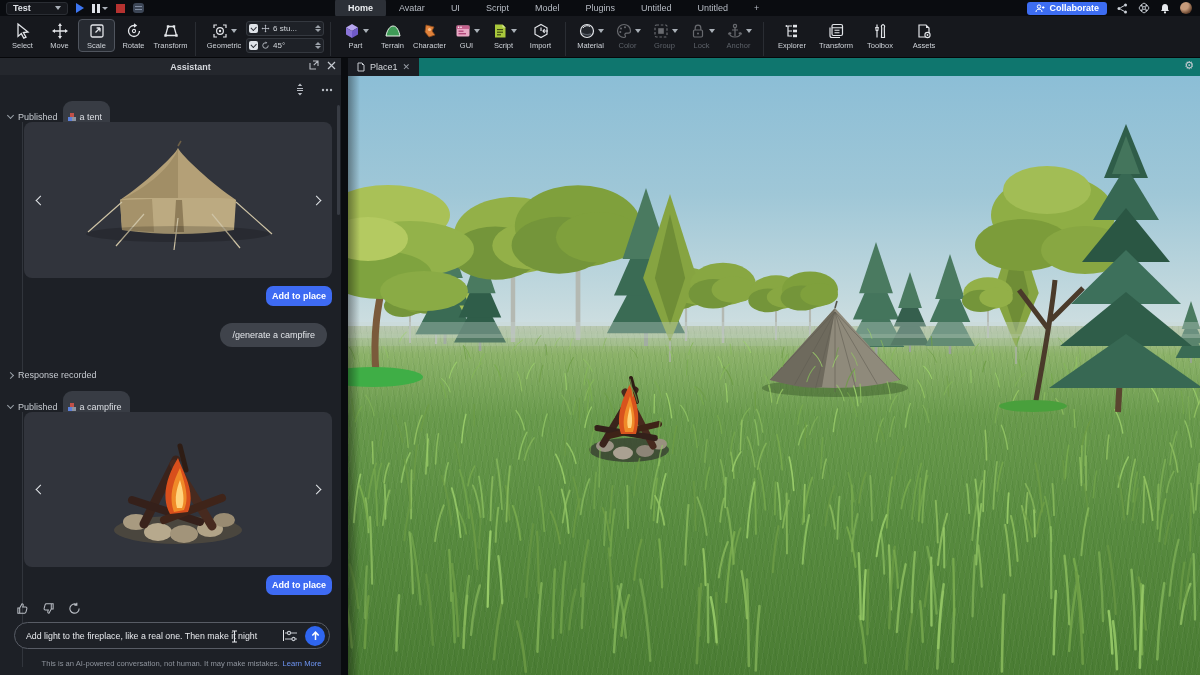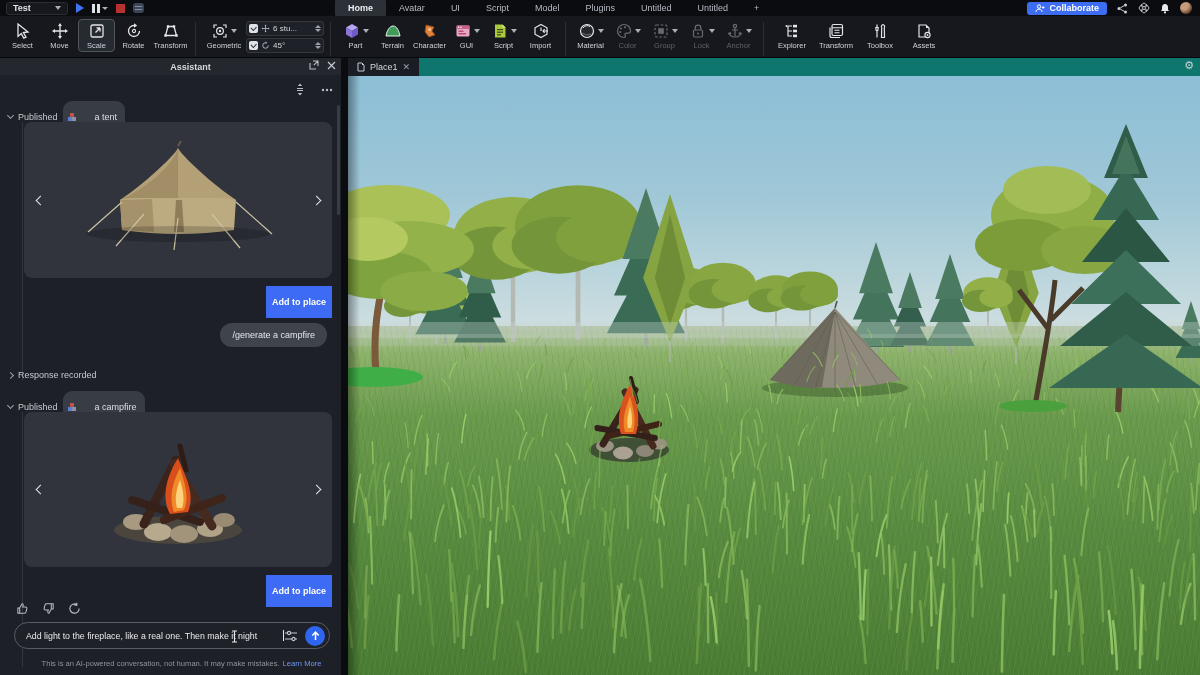--- a/index.html
+++ b/index.html
@@ -67,35 +67,35 @@
   .as-title { flex:1; text-align:center; font-size:9px; color:#d6d9de; font-weight:bold;}
   .as-hicons { position:absolute; right:5px; top:2px; display:flex; gap:8px; align-items:center;}
   .as-body { position:absolute; top:17px; left:0; right:0; bottom:0; overflow:hidden; }
   .as-actions { position:absolute; top:8px; right:8px; display:flex; gap:16px; align-items:center;}
   .threadline { position:absolute; left:22px; width:1px; background:#31353c; }
   .pubrow { position:absolute; left:8px; display:flex; align-items:center; gap:5px; font-size:9px; color:#c6cad0;}
   .chev-d { width:5px;height:5px;border-right:1.2px solid #9aa0a8;border-bottom:1.2px solid #9aa0a8;
     transform:rotate(45deg); margin-top:-3px;}
   .chev-r { width:5px;height:5px;border-right:1.2px solid #9aa0a8;border-bottom:1.2px solid #9aa0a8;
     transform:rotate(-45deg);}
-  .chip { display:flex; align-items:center; gap:19px; background:#383c44; border-radius:9px; height:32px;
+  .chip { display:flex; align-items:center; gap:4px; background:#383c44; border-radius:9px; height:32px;
     padding:0 8px 0 5px; color:#dcdfe4; font-size:9px;}
   .chip .mico { width:8px; height:8px; position:relative;}
   .chip .mico i{position:absolute;width:4px;height:4px;}
   .chip .mico i:nth-child(1){left:2px;top:0;background:#c05048;}
   .chip .mico i:nth-child(2){left:0;top:4px;background:#5b7fd8;}
   .chip .mico i:nth-child(3){left:4px;top:4px;background:#8d93a0;}
   .card { position:absolute; left:24px; width:308px; background:#31343c; border-radius:8px; overflow:hidden;}
   .card .arrow { position:absolute; top:50%; margin-top:-6px; width:8px; height:12px; display:flex; align-items:center; justify-content:center;}
   .card .arrow.l { left:12px; }
   .card .arrow.r { right:12px; }
   .arr-l { width:7px;height:7px;border-left:1.6px solid #e3e6ea;border-bottom:1.6px solid #e3e6ea;transform:rotate(45deg);}
   .arr-r { width:7px;height:7px;border-right:1.6px solid #e3e6ea;border-top:1.6px solid #e3e6ea;transform:rotate(45deg);}
-  .addbtn { position:absolute; right:9px; width:66px; height:32px; background:#3e6bf3; color:#fff;
-    font-size:9px; font-weight:bold; border:none; border-radius:0; display:flex; align-items:center; justify-content:center;}
+  .addbtn { position:absolute; right:9px; width:66px; height:20px; background:#3e6bf3; color:#fff;
+    font-size:9px; font-weight:bold; border:none; border-radius:7px; display:flex; align-items:center; justify-content:center;}
   .bubble { position:absolute; right:14px; background:#3f434b; color:#e3e6ea; font-size:9px;
     border-radius:13px; padding:7px 12px; }
   .feedback { position:absolute; left:16px; display:flex; gap:13px; align-items:center; color:#b9bdc4;}
   .inputrow { position:absolute; left:14px; right:11px; height:27px; background:#1e2127;
     border:1px solid #585c65; border-radius:14px; display:flex; align-items:center; padding:0 4px 0 11px;}
   .inputrow .txt { flex:1; font-size:8.8px; color:#e8eaee; white-space:nowrap; overflow:hidden; position:relative;}
   .caret-line { display:inline-block; width:1px; height:11px; background:#e8eaee; vertical-align:middle; margin-left:1px;}
   .ibeam { position:absolute; left:216px; top:7px; }
   .sendbtn { width:20px; height:20px; border-radius:50%; background:#2f66f0; color:#fff; display:flex;
     align-items:center; justify-content:center; font-size:11px; margin-left:7px; flex:none;}

